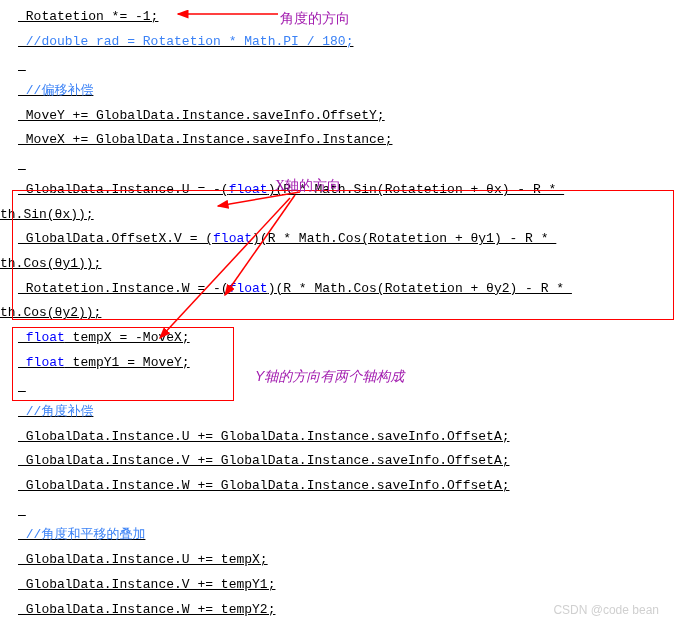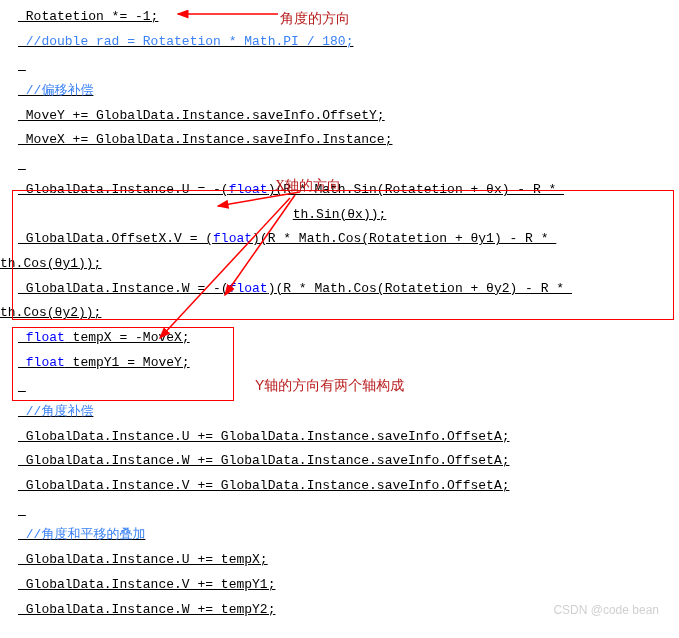--- a/index.html
+++ b/index.html
@@ -37,28 +37,28 @@
       position: absolute;
       border: 1.5px solid #ff0000;
       left: 12px;
       top: 327px;
       width: 220px;
       height: 72px;
       pointer-events: none;
     }
     .annotation {
       position: absolute;
-      color: #b91c1c;
+      color: #a21caf;
       font-family: 'Microsoft YaHei', SimHei, sans-serif;
       font-size: 14px;
       pointer-events: none;
     }
     .anno1 { left: 280px; top: 5px; }
     .anno2 { left: 275px; top: 173px; font-family: Liberation Serif, serif; }
-    .anno3 { left: 255px; top: 372px; }
+    .anno3 { left: 255px; top: 363px; font-style: italic; }
     .watermark {
       position: absolute;
       right: 20px;
       bottom: 5px;
       color: #d0d0d0;
       font-size: 12px;
       font-family: Arial, sans-serif;
     }
     svg.arrows {
       position: absolute;
@@ -72,32 +72,32 @@
 
 <div class="code-area">
   <div class="line"><span> Rotatetion *= -1;</span></div>
   <div class="line"><span class="comment"> //double rad = Rotatetion * Math.PI / 180;</span></div>
   <div class="line"><span></span> </div>
   <div class="line"><span class="comment"> //偏移补偿</span></div>
   <div class="line"><span> MoveY += GlobalData.Instance.saveInfo.OffsetY;</span></div>
   <div class="line"><span> MoveX += GlobalData.Instance.saveInfo.Instance;</span></div>
   <div class="line"><span></span> </div>
   <div class="line"><span> GlobalData.Instance.U = -(</span><span class="type">float</span><span>)(R * Math.Sin(Rotatetion + θx) - R * </span></div>
-  <div class="line" style="margin-left:-18px;text-align:center;"><span>th.Sin(θx));</span></div>
+  <div class="line" style="margin-left:-18px;"><span>th.Sin(θx));</span></div>
   <div class="line"><span> GlobalData.OffsetX.V = (</span><span class="type">float</span><span>)(R * Math.Cos(Rotatetion + θy1) - R * </span></div>
   <div class="line" style="margin-left:-18px;"><span>th.Cos(θy1));</span></div>
-  <div class="line"><span> GlobalData.Instance.W = -(</span><span class="type">float</span><span>)(R * Math.Cos(Rotatetion + θy2) - R * </span></div>
+  <div class="line"><span> Rotatetion.Instance.W = -(</span><span class="type">float</span><span>)(R * Math.Cos(Rotatetion + θy2) - R * </span></div>
   <div class="line" style="margin-left:-18px;"><span>th.Cos(θy2));</span></div>
   <div class="line"><span class="keyword"> float</span><span> tempX = -MoveX;</span></div>
   <div class="line"><span class="keyword"> float</span><span> tempY1 = MoveY;</span></div>
   <div class="line"><span></span> </div>
   <div class="line"><span class="comment"> //角度补偿</span></div>
   <div class="line"><span> GlobalData.Instance.U += GlobalData.Instance.saveInfo.OffsetA;</span></div>
+  <div class="line"><span> GlobalData.Instance.V += GlobalData.Instance.saveInfo.OffsetA;</span></div>
   <div class="line"><span> GlobalData.Instance.W += GlobalData.Instance.saveInfo.OffsetA;</span></div>
-  <div class="line"><span> GlobalData.Instance.V += GlobalData.Instance.saveInfo.OffsetA;</span></div>
   <div class="line"><span></span> </div>
   <div class="line"><span class="comment"> //角度和平移的叠加</span></div>
   <div class="line"><span> GlobalData.Instance.U += tempX;</span></div>
   <div class="line"><span> GlobalData.Instance.V += tempY1;</span></div>
   <div class="line"><span> GlobalData.Instance.W += tempY2;</span></div>
 </div>
 
 <div class="redbox1"></div>
 <div class="redbox2"></div>
 

